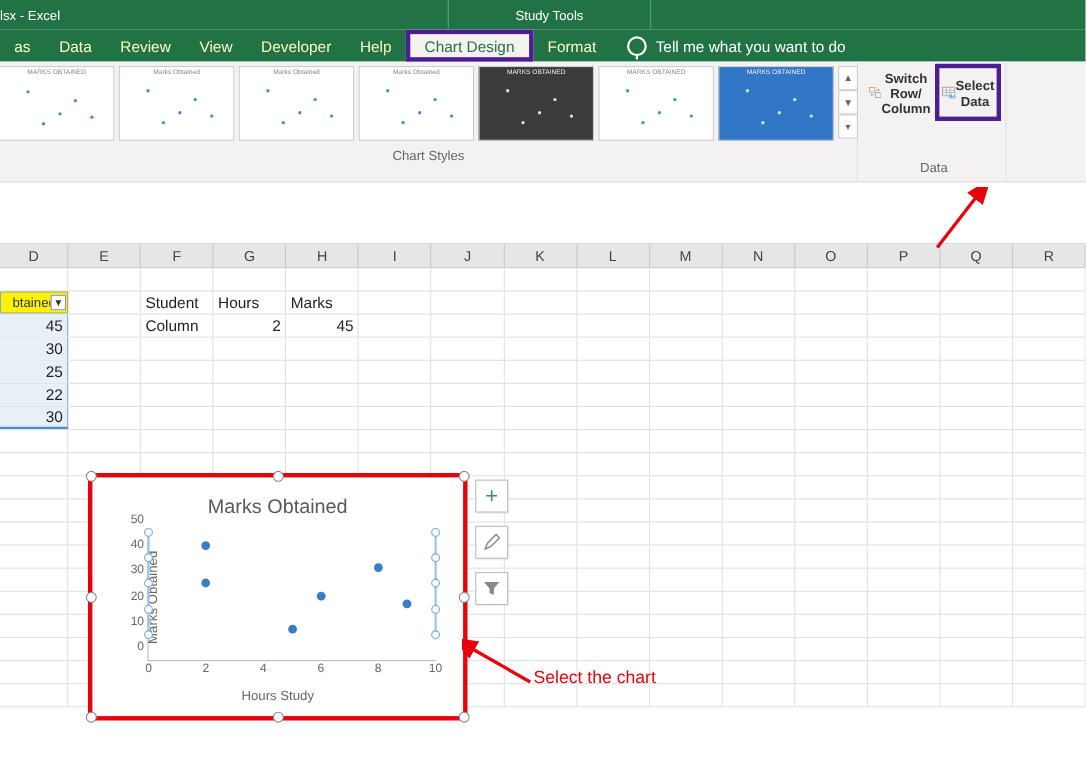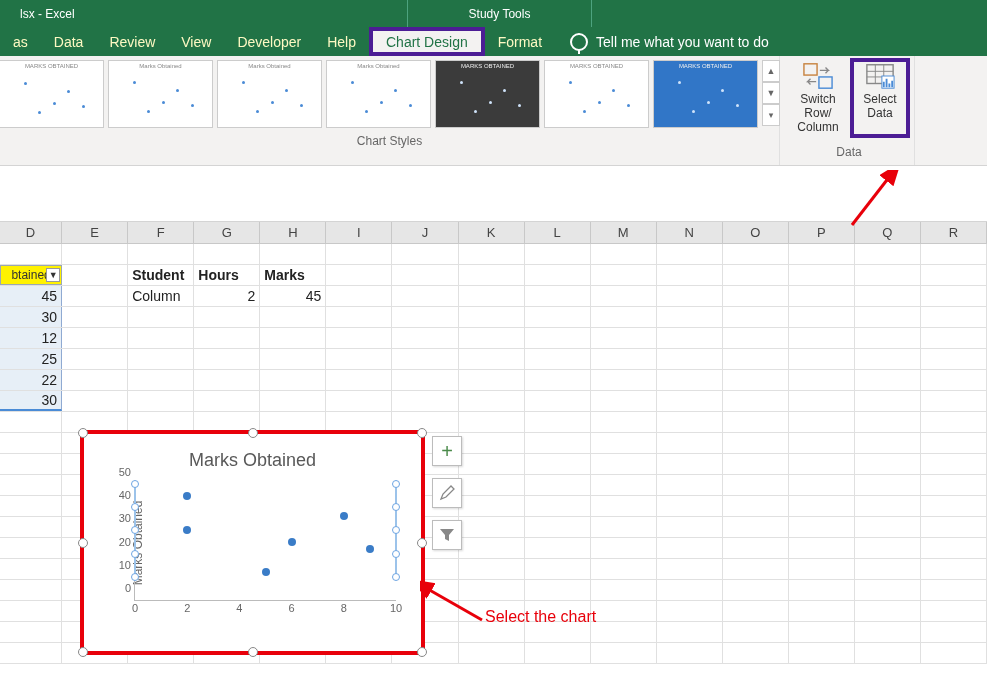--- a/index.html
+++ b/index.html
@@ -1,20 +1,20 @@
 <!DOCTYPE html>
 <html><head>
 <meta charset="utf-8">
 <style>
   * { box-sizing: border-box; margin: 0; padding: 0; font-family: "Segoe UI", Arial, sans-serif; }
   body { width: 987px; height: 689px; background: #fff; overflow: hidden; position: relative; font-size: 13px; color: #222; }
 
   
   .titlebar { height: 27px; background: #2e7d5d; background: linear-gradient(#217346,#217346); display: flex; align-items: center; color: #fff; font-size: 12px; }
-  .titlebar .left { padding: 0 20px; }
+  .titlebar .left { padding: 0 0; }
   .titlebar .spacer { flex: 1; }
   .titlebar .tools-box { width: 185px; text-align: center; border-left:1px solid #4da37f; border-right:1px solid #4da37f; height:100%; display:flex; align-items:center; justify-content:center; }
 
   
   .tabs { height: 29px; background: #217346; display: flex; align-items: stretch; }
   .tab { color: #fef9c3; padding: 0 13px; display: flex; align-items: center; font-size: 14px; cursor: pointer; }
   .tab.active { background: #f3f2f1; color: #217346; }
   .highlight-red { border: 4px solid #4c1d95; }
   .tellme { display: flex; align-items: center; color: #fff; margin-left: 15px; font-size: 14px; }
   .light-icon { width:18px; height:18px; margin-right:8px; border:2px solid #fff; border-radius:50%; position:relative; }
@@ -31,41 +31,41 @@
   .style-thumb.blue .tlabel,.style-thumb.dark .tlabel{color:#eee;}
   .style-dots { position:absolute; inset:14px 8px 8px 14px; }
   .style-dots span { position:absolute; width:3px; height:3px; border-radius:50%; background:#4a8bd6; }
   .style-thumb.dark .style-dots span, .style-thumb.blue .style-dots span { background:#cfe3fa; }
   .scroll-arrows { width: 18px; display: flex; flex-direction: column; }
   .scroll-arrows div { height:22px; border:1px solid #ccc; background:#fff; display:flex; align-items:center; justify-content:center; font-size:9px; color:#666; cursor:pointer;}
   .group-label { color:#666; font-size:12px; margin-top:6px; }
 
   .data-group { display:flex; flex-direction:column; align-items:center; padding:2px 4px 0 8px; border-right:1px solid #e0e0e0; }
   .data-buttons { display:flex; gap:2px; }
-  .ribbon-btn { width:60px; display:flex; flex-direction:column; align-items:center; cursor:pointer; padding:4px 2px; }
+  .ribbon-btn { width:60px; display:flex; flex-direction:row; align-items:center; cursor:pointer; padding:4px 2px;font-weight:bold; }
   .ribbon-btn .icon { width:30px; height:28px; }
   .ribbon-btn .lbl { font-size:12px; color:#333; text-align:center; line-height:14px; margin-top:2px; }
 
   .type-group { display:flex; flex-direction:column; align-items:center; padding:2px 0 0 6px; }
 
   
   .strip { height: 56px; background:#fff; border-bottom:1px solid #d4d4d4; }
 
   
   .colheads { height: 22px; background:#e6e6e6; display:flex; border-bottom:1px solid #c8c8c8; }
   .colhead { width:67px; border-right:1px solid #c8c8c8; display:flex; align-items:center; justify-content:center; font-size:13px; color:#444; }
   .colhead.first { width:63px; }
 
   
   .grid { position: relative; background:#fff; }
   .row { height:21px; display:flex; border-bottom:1px solid #e0e0e0; }
   .cell { width:67px; border-right:1px solid #e0e0e0; display:flex; align-items:center; padding:0 4px; font-size:14px; color:#222; }
   .cell.first { width:63px; }
   .cell.num { justify-content:flex-end; }
-  .cell.bold { font-weight:700; }
+  .cell.bold { font-weight:400; }
 
   .d-head-cell { background:#fff200; border:1px solid #9aa7b4; color:#333; font-size:12px; justify-content:center; position:relative; }
   .d-head-cell .drop { position:absolute; right:1px; top:2px; width:14px; height:14px; border:1px solid #999; background:#fff; font-size:9px; display:flex; align-items:center; justify-content:center; }
   .d-data-cell { background:#e7eff7; border-right:1px solid #8faad2; border-bottom:none; }
 
   
   .chart-obj { position:absolute; left:80px; top:430px; width:345px; height:225px; background:#fff; border:4px solid #e8000a; }
   .sel-handle { position:absolute; width:10px; height:10px; border:1px solid #888; background:#fff; border-radius:50%; }
   .chart-inner { position:absolute; inset:10px; }
   .chart-title { text-align:center; color:#595959; font-size:18px; margin-top:6px; }
@@ -310,37 +310,20 @@
       <div class="cell "></div>
       <div class="cell "></div>
       <div class="cell "></div>
       <div class="cell "></div>
       <div class="cell "></div>
       <div class="cell "></div>
       <div class="cell "></div>
       <div class="cell "></div>
     </div>
     <div class="row">
-      <div class="cell first num d-data-cell">12</div>
-      <div class="cell "></div>
-      <div class="cell "></div>
-      <div class="cell "></div>
-      <div class="cell "></div>
-      <div class="cell "></div>
-      <div class="cell "></div>
-      <div class="cell "></div>
-      <div class="cell "></div>
-      <div class="cell "></div>
-      <div class="cell "></div>
-      <div class="cell "></div>
-      <div class="cell "></div>
-      <div class="cell "></div>
-      <div class="cell "></div>
-    </div>
-    <div class="row">
       <div class="cell first num d-data-cell">25</div>
       <div class="cell "></div>
       <div class="cell "></div>
       <div class="cell "></div>
       <div class="cell "></div>
       <div class="cell "></div>
       <div class="cell "></div>
       <div class="cell "></div>
       <div class="cell "></div>
       <div class="cell "></div>
@@ -596,20 +579,21 @@
   <div class="sel-handle" style="left:-6px;bottom:-6px"></div>
   <div class="sel-handle" style="right:-6px;bottom:-6px"></div>
   <div class="sel-handle" style="left:calc(50% - 5px);top:-6px"></div>
   <div class="sel-handle" style="left:calc(50% - 5px);bottom:-6px"></div>
   <div class="sel-handle" style="top:calc(50% - 5px);left:-6px"></div>
   <div class="sel-handle" style="top:calc(50% - 5px);right:-6px"></div>
 
   <div class="chart-inner">
     <div class="chart-title">Marks Obtained</div>
     <div class="axlabel-y">Marks Obtained</div>
+    <div class="axlabel-x">Hours Study</div>
     <div class="plot" id="plot">
         <div class="ytick" style="bottom: 0%;">0</div>
         <div class="ytick" style="bottom: 20%;">10</div>
         <div class="ytick" style="bottom: 40%;">20</div>
         <div class="ytick" style="bottom: 60%;">30</div>
         <div class="ytick" style="bottom: 80%;">40</div>
         <div class="ytick" style="bottom: 100%;">50</div>
         <div class="xtick" style="left: 0%;">0</div>
         <div class="xtick" style="left: 20%;">2</div>
         <div class="xtick" style="left: 40%;">4</div>

